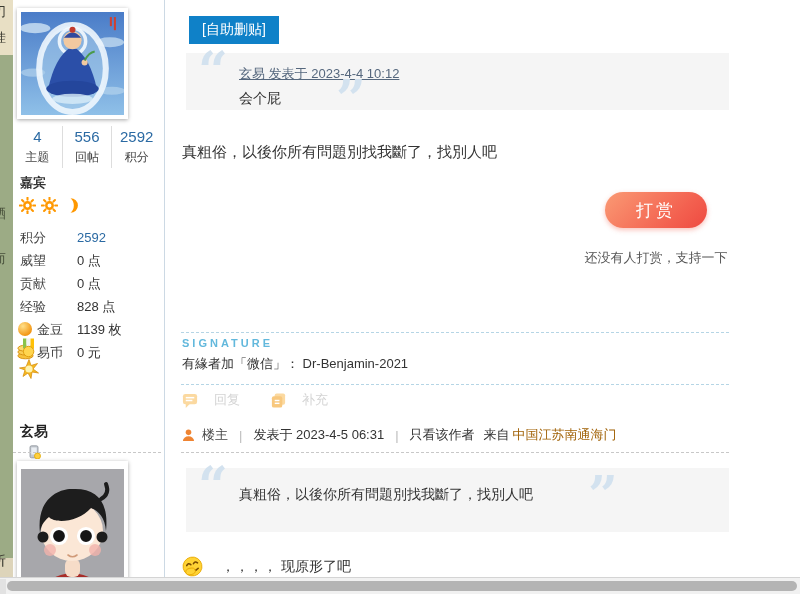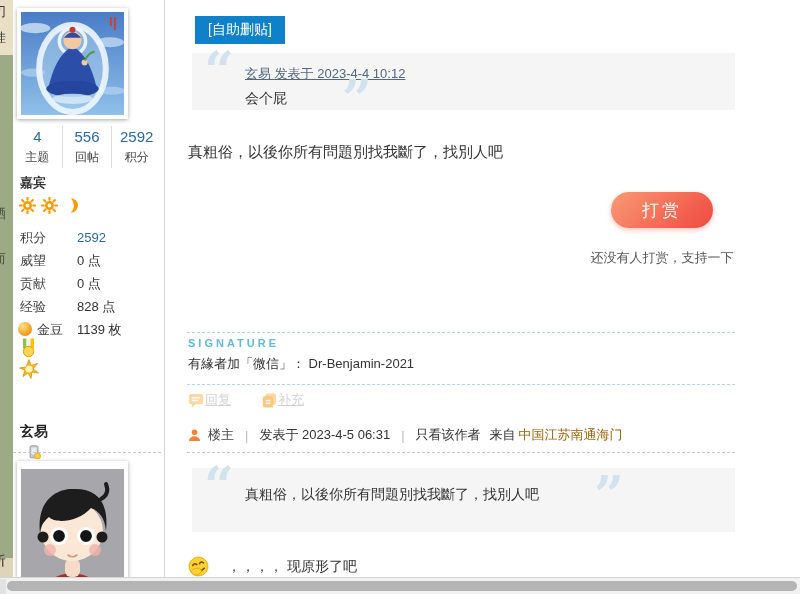--- a/index.html
+++ b/index.html
@@ -35,21 +35,21 @@
   .pvalue { position: absolute; left: 64px; color: #333; }
   .pvalue.link { color: #2b6aa3; }
   .medals { position: absolute; left: 6px; top: 338px; display: flex; flex-direction: column; gap: 1px; }
   .uname-row { position: absolute; left: 7px; top: 423px; font-size: 14px; font-weight: bold; color: #222;
     display: flex; align-items: center; gap: 4px; flex-direction: column; }
   .side-divider { position: absolute; left: 0; top: 452px; width: 148px; border-top: 1px dashed #c8c8c8; }
   .avatar-frame2 { position: absolute; left: 4px; top: 461px; width: 111px; height: 150px;
     background: #fff; padding: 4px; box-shadow: 0 1px 4px rgba(0,0,0,.35); }
 
   
-  .main { position: absolute; left: 182px; top: 0; width: 558px; height: 594px; }
+  .main { position: absolute; left: 176px; top: 0; width: 558px; height: 594px; }
   .delete-btn { position: absolute; left: 13px; top: 16px; background: #0f81c8; color: #fff;
     font-size: 14px; padding: 5px 13px; border: none; cursor: pointer; }
   .quote { position: absolute; left: 10px; right: 5px; background: #f5f5f5; padding: 11px 12px 10px 53px; }
   .quote-1 { top: 53px; height: 57px; }
   .quote-2 { top: 468px; height: 64px; }
   .openq { position: absolute; left: 12px; top: -8px; font-family: "DejaVu Serif", serif; font-weight: bold;
     font-size: 52px; color: #d3e2ef; line-height: 1; }
   .quote a.qhead { color: #55677d; font-size: 13px; text-decoration: underline; }
   .qbody { font-size: 14px; color: #333; margin-top: 7px; white-space: nowrap; }
   .closeq { display: inline-block; font-family: "DejaVu Serif", serif; font-weight: bold; font-size: 52px;
@@ -61,21 +61,21 @@
     box-shadow: 0 2px 5px rgba(238,80,60,.35); }
   .reward-hint { position: absolute; left: 360px; top: 249px; width: 240px; text-align: center;
     font-size: 13px; color: #555; }
   .dash-blue { position: absolute; left: 5px; right: 5px; border-top: 1px dashed #b5d5e5; }
   .dash-gray { position: absolute; left: 5px; right: 5px; border-top: 1px dashed #c8c8c8; }
   .d1 { top: 332px; } .d2 { top: 384px; } .d3 { top: 452px; }
   .sig-heading { position: absolute; left: 6px; top: 337px; font-size: 11px; font-weight: bold;
     color: #62b8dc; letter-spacing: 3px; }
   .sig-text { position: absolute; left: 6px; top: 355px; font-size: 13px; color: #333; }
   .actions { position: absolute; left: 6px; top: 391px; display: flex; gap: 30px; }
-  .action { display: flex; align-items: center; gap: 0; font-size: 13px; color: #d4d4d4; cursor: pointer; text-decoration: underline; }
+  .action { display: flex; align-items: center; gap: 15px; font-size: 13px; color: #d4d4d4; cursor: pointer; }
   .meta-row { position: absolute; left: 6px; top: 426px; display: flex; align-items: center; gap: 7px;
     font-size: 13px; color: #333; white-space: nowrap; }
   .meta-role { color: #444; }
   .meta-sep { color: #bbb; padding: 0 4px; }
   .meta-loc { color: #a16207; text-decoration: none; }
   .meta-link { color: #333; text-decoration: none; }
   .reply-line { position: absolute; left: 6px; top: 556px; display: flex; align-items: center; gap: 18px;
     font-size: 14px; color: #333; }
 
   
@@ -201,20 +201,29 @@
               <radialGradient id="gb" cx=".35" cy=".3" r=".8">
             <stop offset="0" stop-color="#ffe08a"></stop>
                 <stop offset="1" stop-color="#f08a00"></stop>
           </radialGradient>
             </defs>
           <circle cx="8" cy="8" r="7" fill="url(#gb)"></circle>
         </svg>
         <span class="plabel after-icon">金豆</span>
         <span class="pvalue">1139 枚</span>
       </div>
+      <div class="prow">
+        <svg class="picon" viewBox="0 0 18 16" width="17" height="16">
+          <ellipse cx="9" cy="12" rx="8" ry="3.2" fill="#f7c23c" stroke="#d89010" stroke-width="1"></ellipse>
+          <ellipse cx="9" cy="8" rx="8" ry="3.2" fill="#f9cc52" stroke="#d89010" stroke-width="1"></ellipse>
+          <ellipse cx="9" cy="4" rx="8" ry="3.2" fill="#fcdb72" stroke="#d89010" stroke-width="1"></ellipse>
+        </svg>
+        <span class="plabel after-icon">易币</span>
+        <span class="pvalue">0 元</span>
+      </div>
     </div>
 
     <div class="medals">
       <svg viewBox="0 0 20 20" width="20" height="20">
         <rect x="4" y="0.5" width="3.5" height="10" fill="#8bc34a"></rect>
         <rect x="7.5" y="0.5" width="4" height="10" fill="#f2f2f2"></rect>
         <rect x="11.5" y="0.5" width="3.5" height="10" fill="#ffc107"></rect>
         <circle cx="9.6" cy="13.5" r="5.2" fill="#ffd54f" stroke="#e0a010" stroke-width="1"></circle>
       </svg>
       <svg viewBox="0 0 20 20" width="20" height="20">

